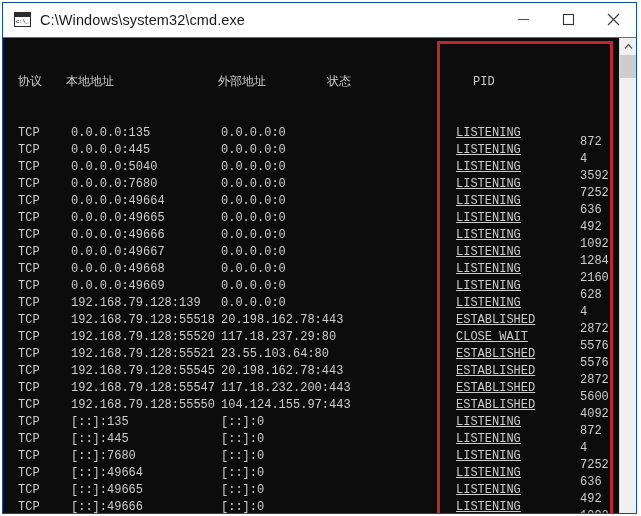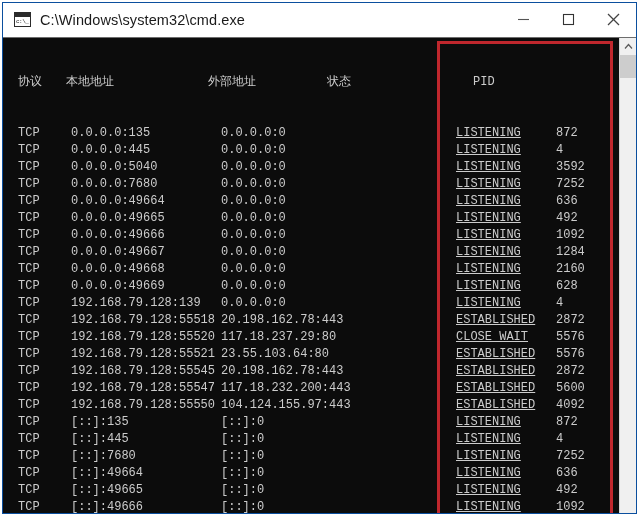--- a/index.html
+++ b/index.html
@@ -123,25 +123,25 @@
   .cell {
     position: absolute;
     top: 0;
     white-space: pre;
     line-height: 17px;
   }
   .c-proto  { left: 15px; }
   .c-local  { left: 68px; }
   .c-foreign{ left: 218px; }
   .c-state  { left: 453px; text-decoration: underline; }
-  .c-pid    { left: 553px; }
+  .c-pid    { left: 577px; margin-top: 9px; }
 
   .hdr-proto   { left: 15px; }
   .hdr-local   { left: 63px; text-align: right; }
-  .hdr-foreign { left: 205px; }
+  .hdr-foreign { left: 215px; }
   .hdr-state   { left: 324px; }
   .hdr-pid     { left: 470px; }
 
   .header-row { color: #cccccc; }
 
   
   .red-box {
     position: absolute;
     left: 434px;
     top: 3px;

